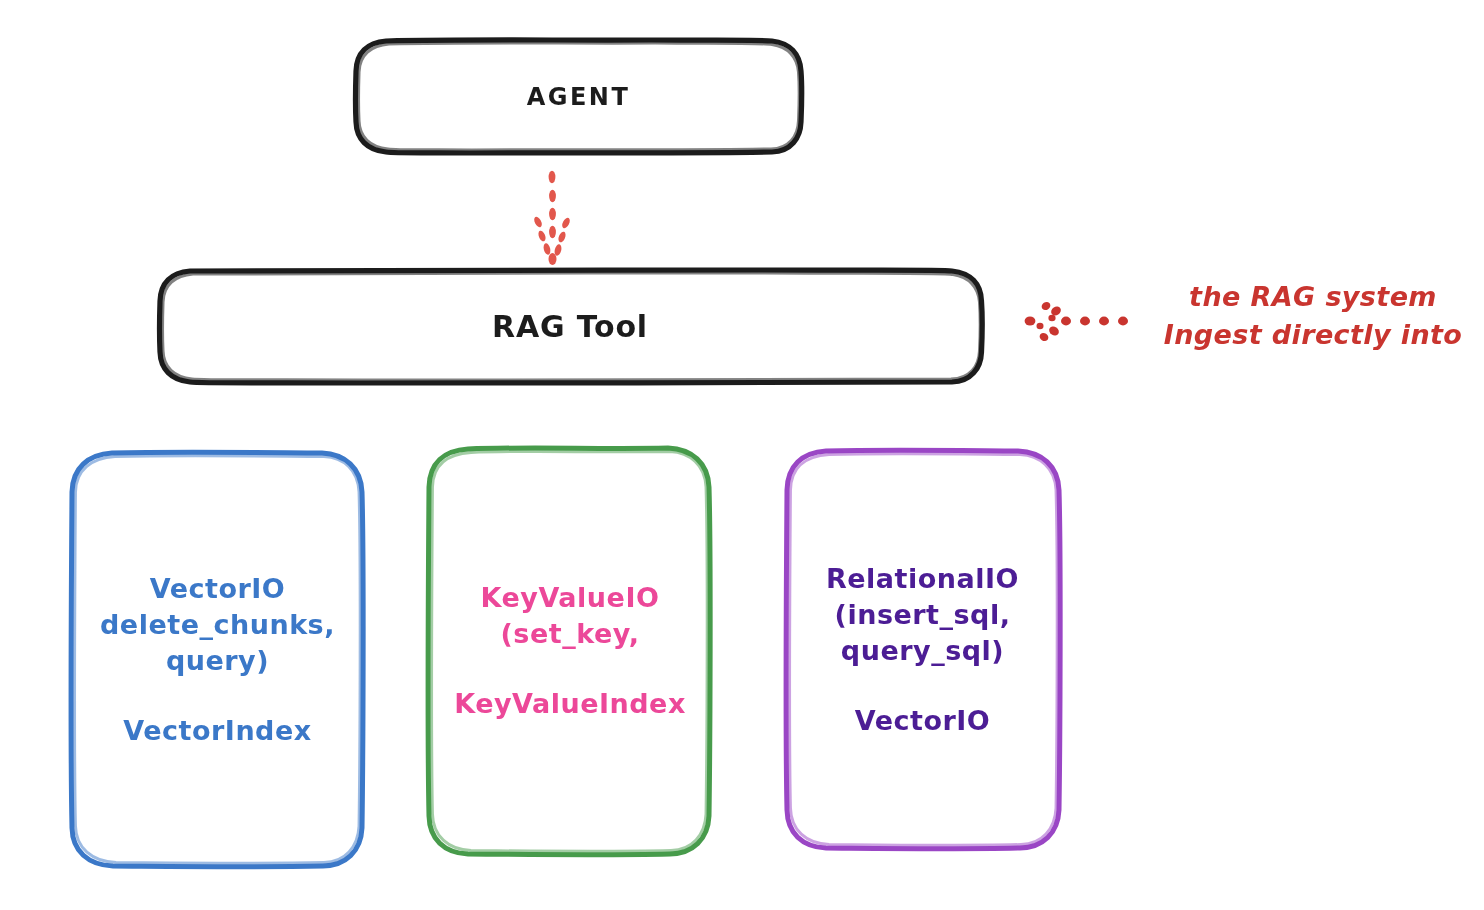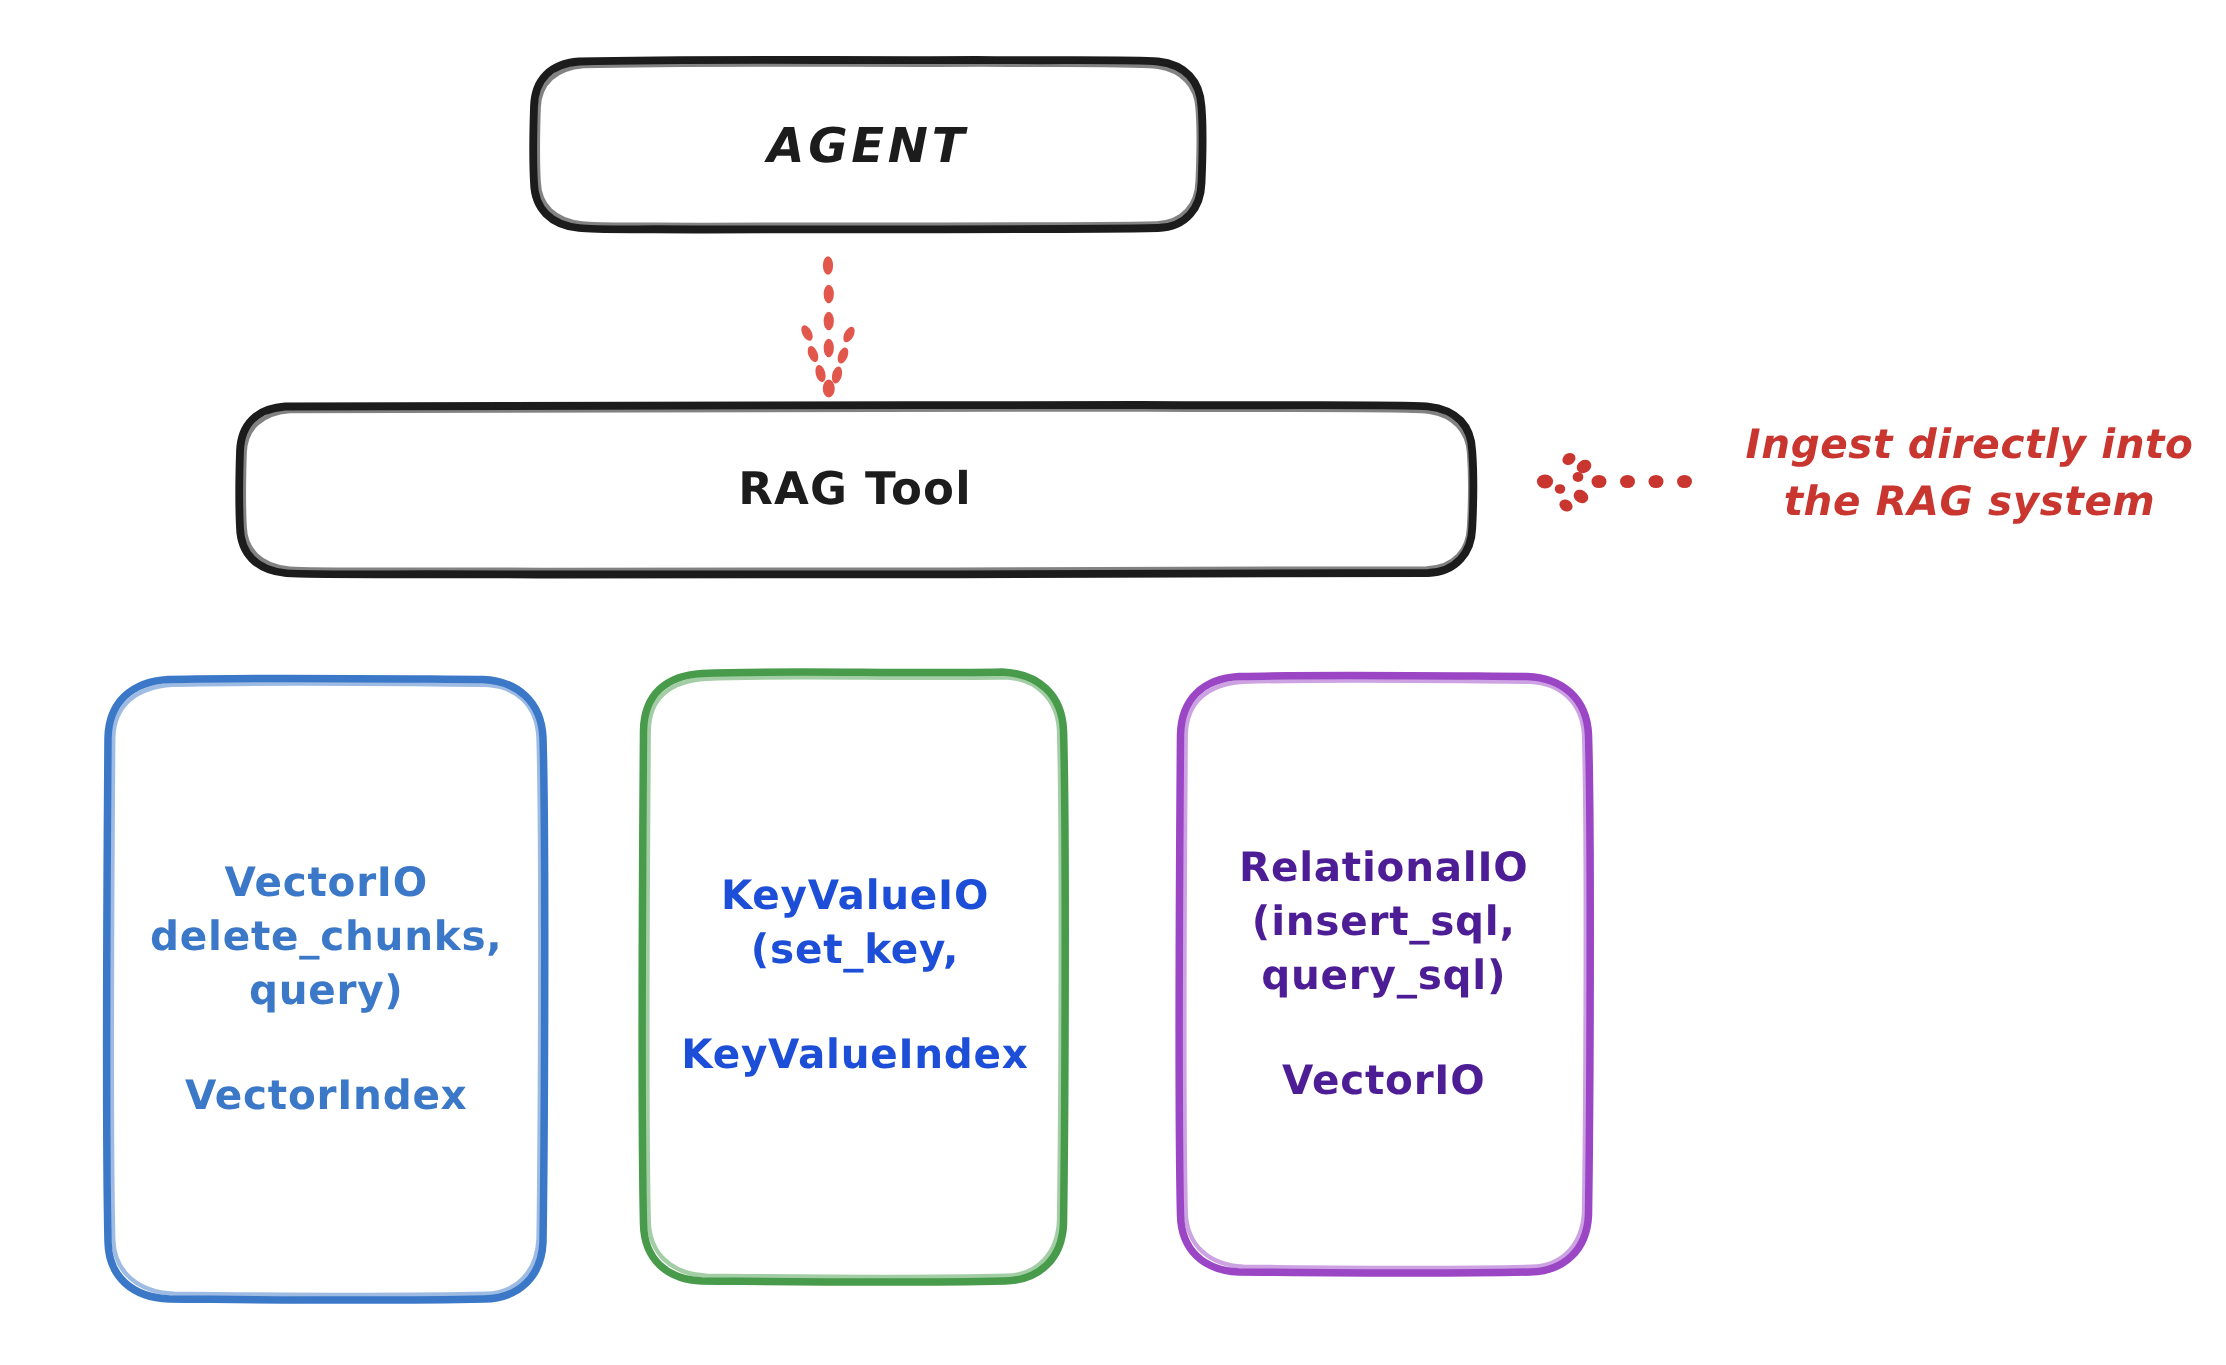--- a/index.html
+++ b/index.html
@@ -40,22 +40,21 @@
     font-weight: 600;
     letter-spacing: 0.5px;
   }
 
   
   #agent-box-label {
     left: 355px;
     top: 40px;
     width: 447px;
     height: 113px;
-    font-size: 32px;
-    font-style: italic;
+    font-size: 24px;
     font-weight: 700;
     letter-spacing: 2.5px;
     color: #1c1c1c;
   }
 
   
   #rag-box-label {
     left: 158px;
     top: 270px;
     width: 824px;
@@ -76,21 +75,21 @@
     line-height: 36px;
     color: #3b78c8;
   }
   #keyvalue-box-label {
     left: 428px;
     top: 447px;
     width: 284px;
     height: 408px;
     font-size: 27px;
     line-height: 36px;
-    color: #1d4ed8;
+    color: #ec4899;
   }
   #relational-box-label {
     left: 785px;
     top: 450px;
     width: 275px;
     height: 400px;
     font-size: 27px;
     line-height: 36px;
     color: #4c1d95;
   }
@@ -291,15 +290,15 @@
 
 <div class="node-label hand" id="relational-box-label">
   <span class="lbl-block">RelationalIO</span>
   <span class="lbl-block">(insert_sql,</span>
   <span class="lbl-block">query_sql)</span>
   <span class="lbl-gap"></span>
   <span class="lbl-block">VectorIO</span>
 </div>
 
 <div id="ingest-annotation" class="hand">
+  <span class="ann-line">the RAG system</span>
   <span class="ann-line">Ingest directly into</span>
-  <span class="ann-line">the RAG system</span>
 </div>
 
 </body></html>

